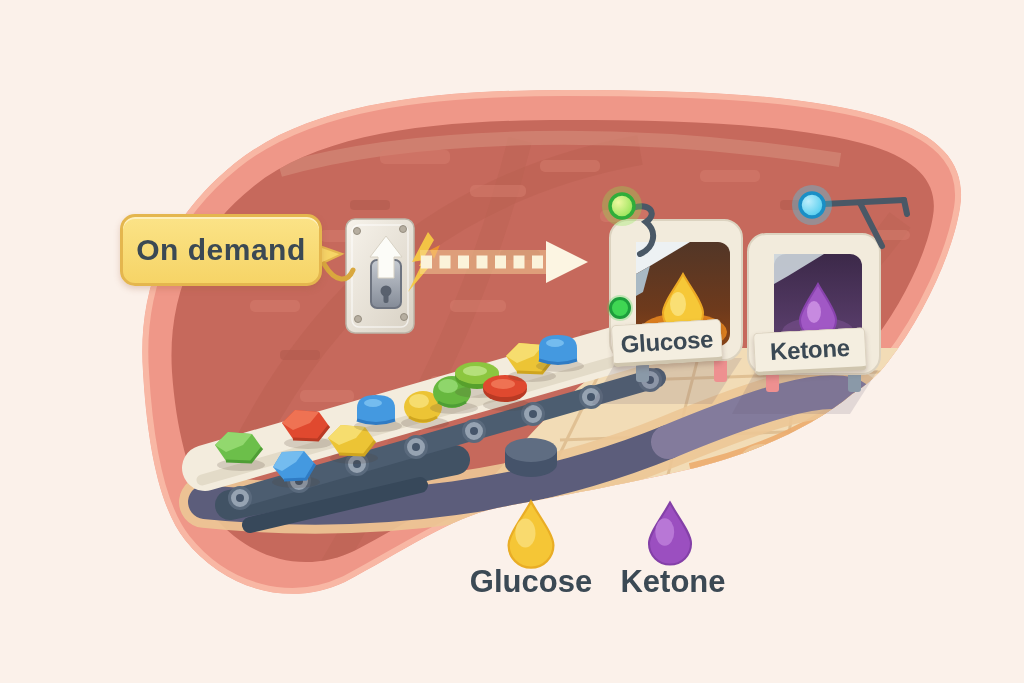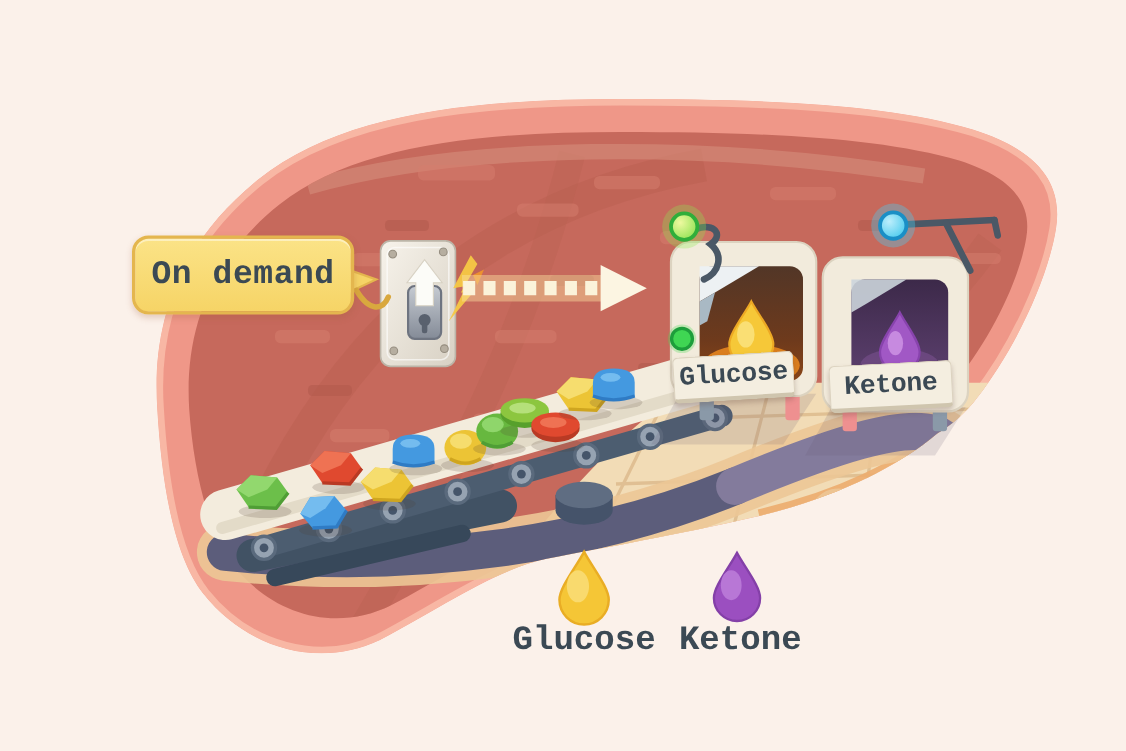--- a/index.html
+++ b/index.html
@@ -1,19 +1,19 @@
 <!DOCTYPE html>
 <html><head>
 <meta charset="utf-8">
 <style>
   html,body{margin:0;padding:0;}
   .stage{
     position:relative;width:1024px;height:683px;overflow:hidden;
     background:#fbf1ea;
-    font-family:Liberation Mono, monospace;
+    font-family:Liberation Sans, sans-serif;
   }
   .stage svg{position:absolute;left:0;top:0;}
   .overlay{position:absolute;z-index:5;display:flex;align-items:center;justify-content:center;}
   .badge{
     left:120px;top:214px;width:196px;height:66px;
     background:linear-gradient(#fbe387,#f6d466);
     border:3px solid #e4b64e;border-radius:15px;
     box-shadow:0 3px 6px rgba(160,90,60,.25), inset 0 2px 0 rgba(255,255,255,.45);
   }
   .badge span{font-size:30px;font-weight:700;color:#3b4954;letter-spacing:.5px;}

